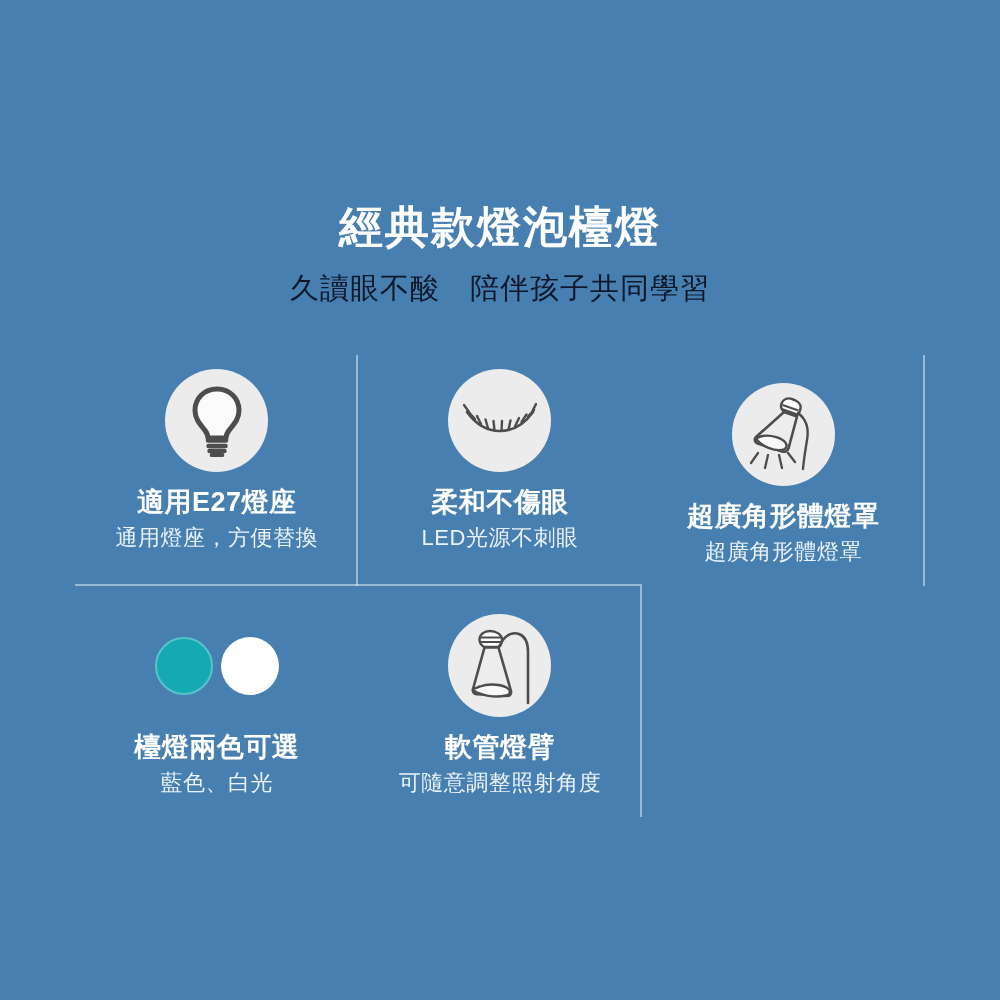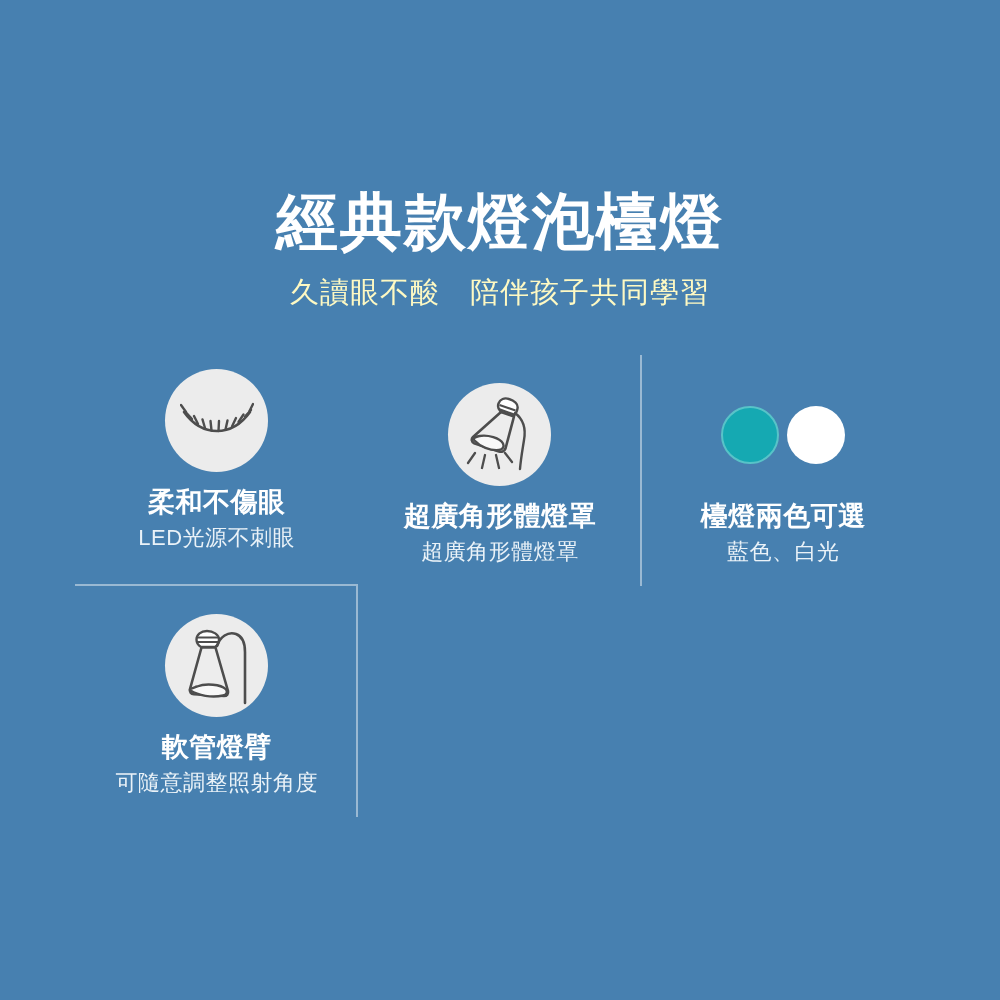--- a/index.html
+++ b/index.html
@@ -24,31 +24,31 @@
     align-items: center;
   }
 
   
   .header {
     width: 100%;
     text-align: center;
     margin-top: 186px;
   }
   .poster-title {
-    font-size: 62px;
+    font-size: 44px;
     font-weight: bold;
     color: #ffffff;
     letter-spacing: 2px;
     line-height: 1.15;
-    margin: 0;
+    margin: 16px;
     font-family: "Liberation Sans", "DejaVu Sans", sans-serif;
   }
   .poster-subtitle {
     font-size: 29px;
-    color: #fef9c3;
+    color: #0f172a;
     font-weight: normal;
     letter-spacing: 1px;
     margin: 18px 0 0 0;
     line-height: 1.2;
   }
 
   
   .feature-grid {
     position: absolute;
     left: 75px;
@@ -152,20 +152,31 @@
 
 <div class="poster">
 
   <div class="header">
     <h1 class="poster-title">經典款燈泡檯燈</h1>
     <p class="poster-subtitle">久讀眼不酸　陪伴孩子共同學習</p>
   </div>
 
   <div class="feature-grid">
 
+    <div class="feature-cell row1 col1">
+      <div class="icon-circle">
+        <svg width="62" height="72" viewBox="0 0 62 72" aria-hidden="true">
+          <path d="M31 4 C18 4 9 13.5 9 25.5 C9 33 13 38 17.5 43.5 C20.5 47 22 49.5 22 53 L40 53 C40 49.5 41.5 47 44.5 43.5 C49 38 53 33 53 25.5 C53 13.5 44 4 31 4 Z" fill="#fbfbfb" stroke="#4d4d4d" stroke-width="5" stroke-linejoin="round"></path>
+          <path d="M22 55.5 L40 55.5 M22.5 61 L39.5 61 M23.5 66 L38.5 66" stroke="#4d4d4d" stroke-width="4.5" stroke-linecap="round"></path>
+          <path d="M26 70 L36 70" stroke="#4d4d4d" stroke-width="4.5" stroke-linecap="round"></path>
+        </svg>
+      </div>
+      <div class="feature-title">適用E27燈座</div>
+      <div class="feature-sub">通用燈座，方便替換</div>
+    </div>
 
 
     <div class="feature-cell row1 col3">
       <div class="icon-circle">
         <svg width="74" height="42" viewBox="0 0 74 42" aria-hidden="true">
           <path d="M4 12 C14 26 26 31 37 31 C48 31 60 26 70 12" fill="none" stroke="#4d4d4d" stroke-width="2.6" stroke-linecap="round"></path>
           <path d="M6 12 L1 5" stroke="#4d4d4d" stroke-width="2.4" stroke-linecap="round"></path>
           <path d="M12 19 L6.5 13" stroke="#4d4d4d" stroke-width="2.4" stroke-linecap="round"></path>
           <path d="M18 24 L14 16" stroke="#4d4d4d" stroke-width="2.4" stroke-linecap="round"></path>
           <path d="M25 28 L22.5 19.5" stroke="#4d4d4d" stroke-width="2.4" stroke-linecap="round"></path>

